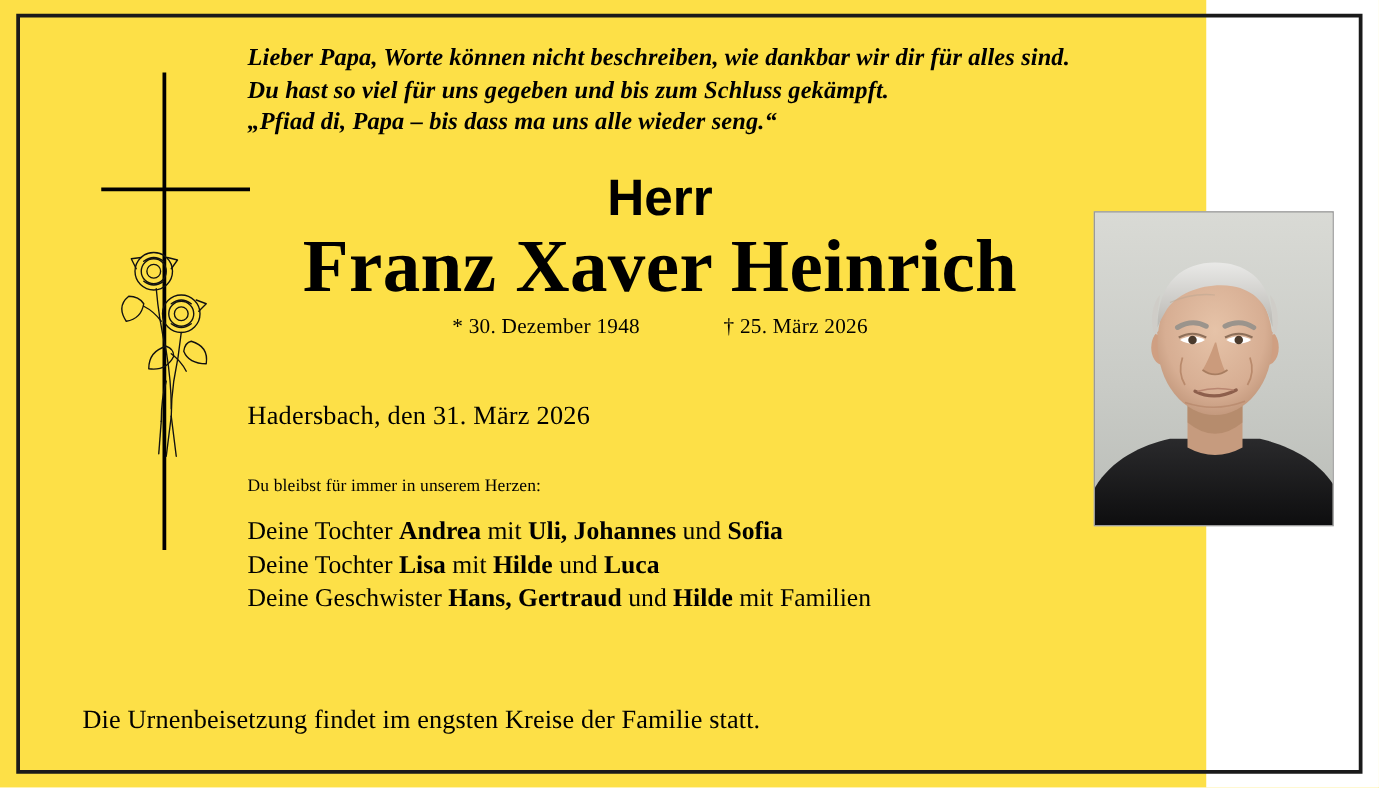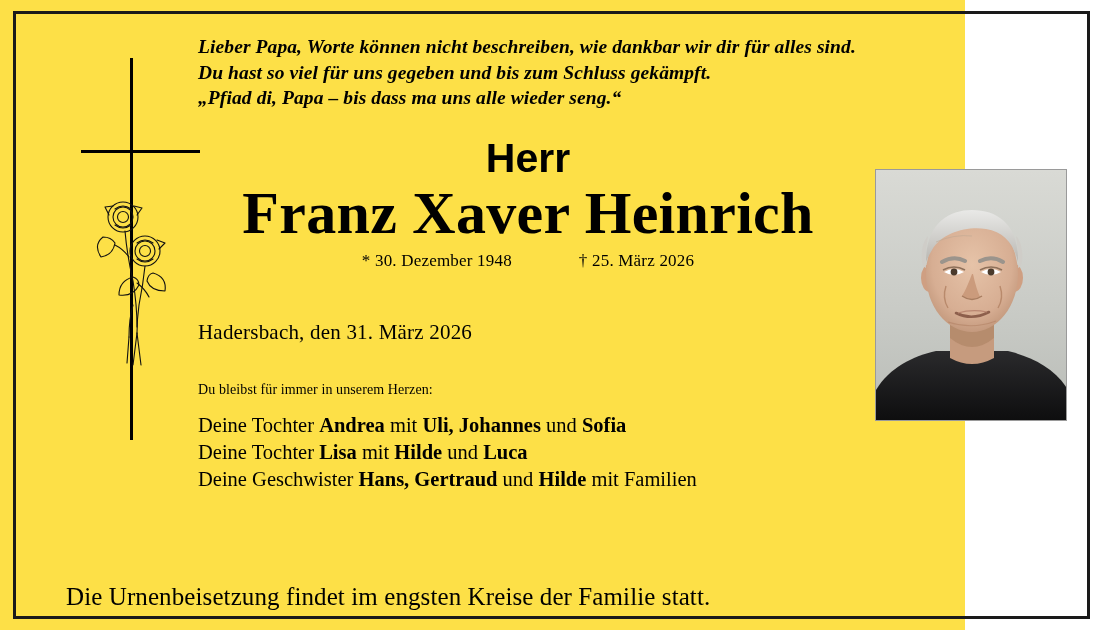--- a/index.html
+++ b/index.html
@@ -128,22 +128,22 @@
     margin-top: 14px;
     font-size: 20.5px;
     line-height: 27px;
   }
   .family b {
     font-weight: bold;
   }
   .closing {
     position: absolute;
     left: 50px;
-    top: 569px;
-    font-size: 25px;
+    top: 549px;
+    font-size: 21px;
     letter-spacing: 0.1px;
   }
 
   
   .portrait {
     position: absolute;
     left: 859px;
     top: 155px;
     width: 192px;
     height: 252px;

